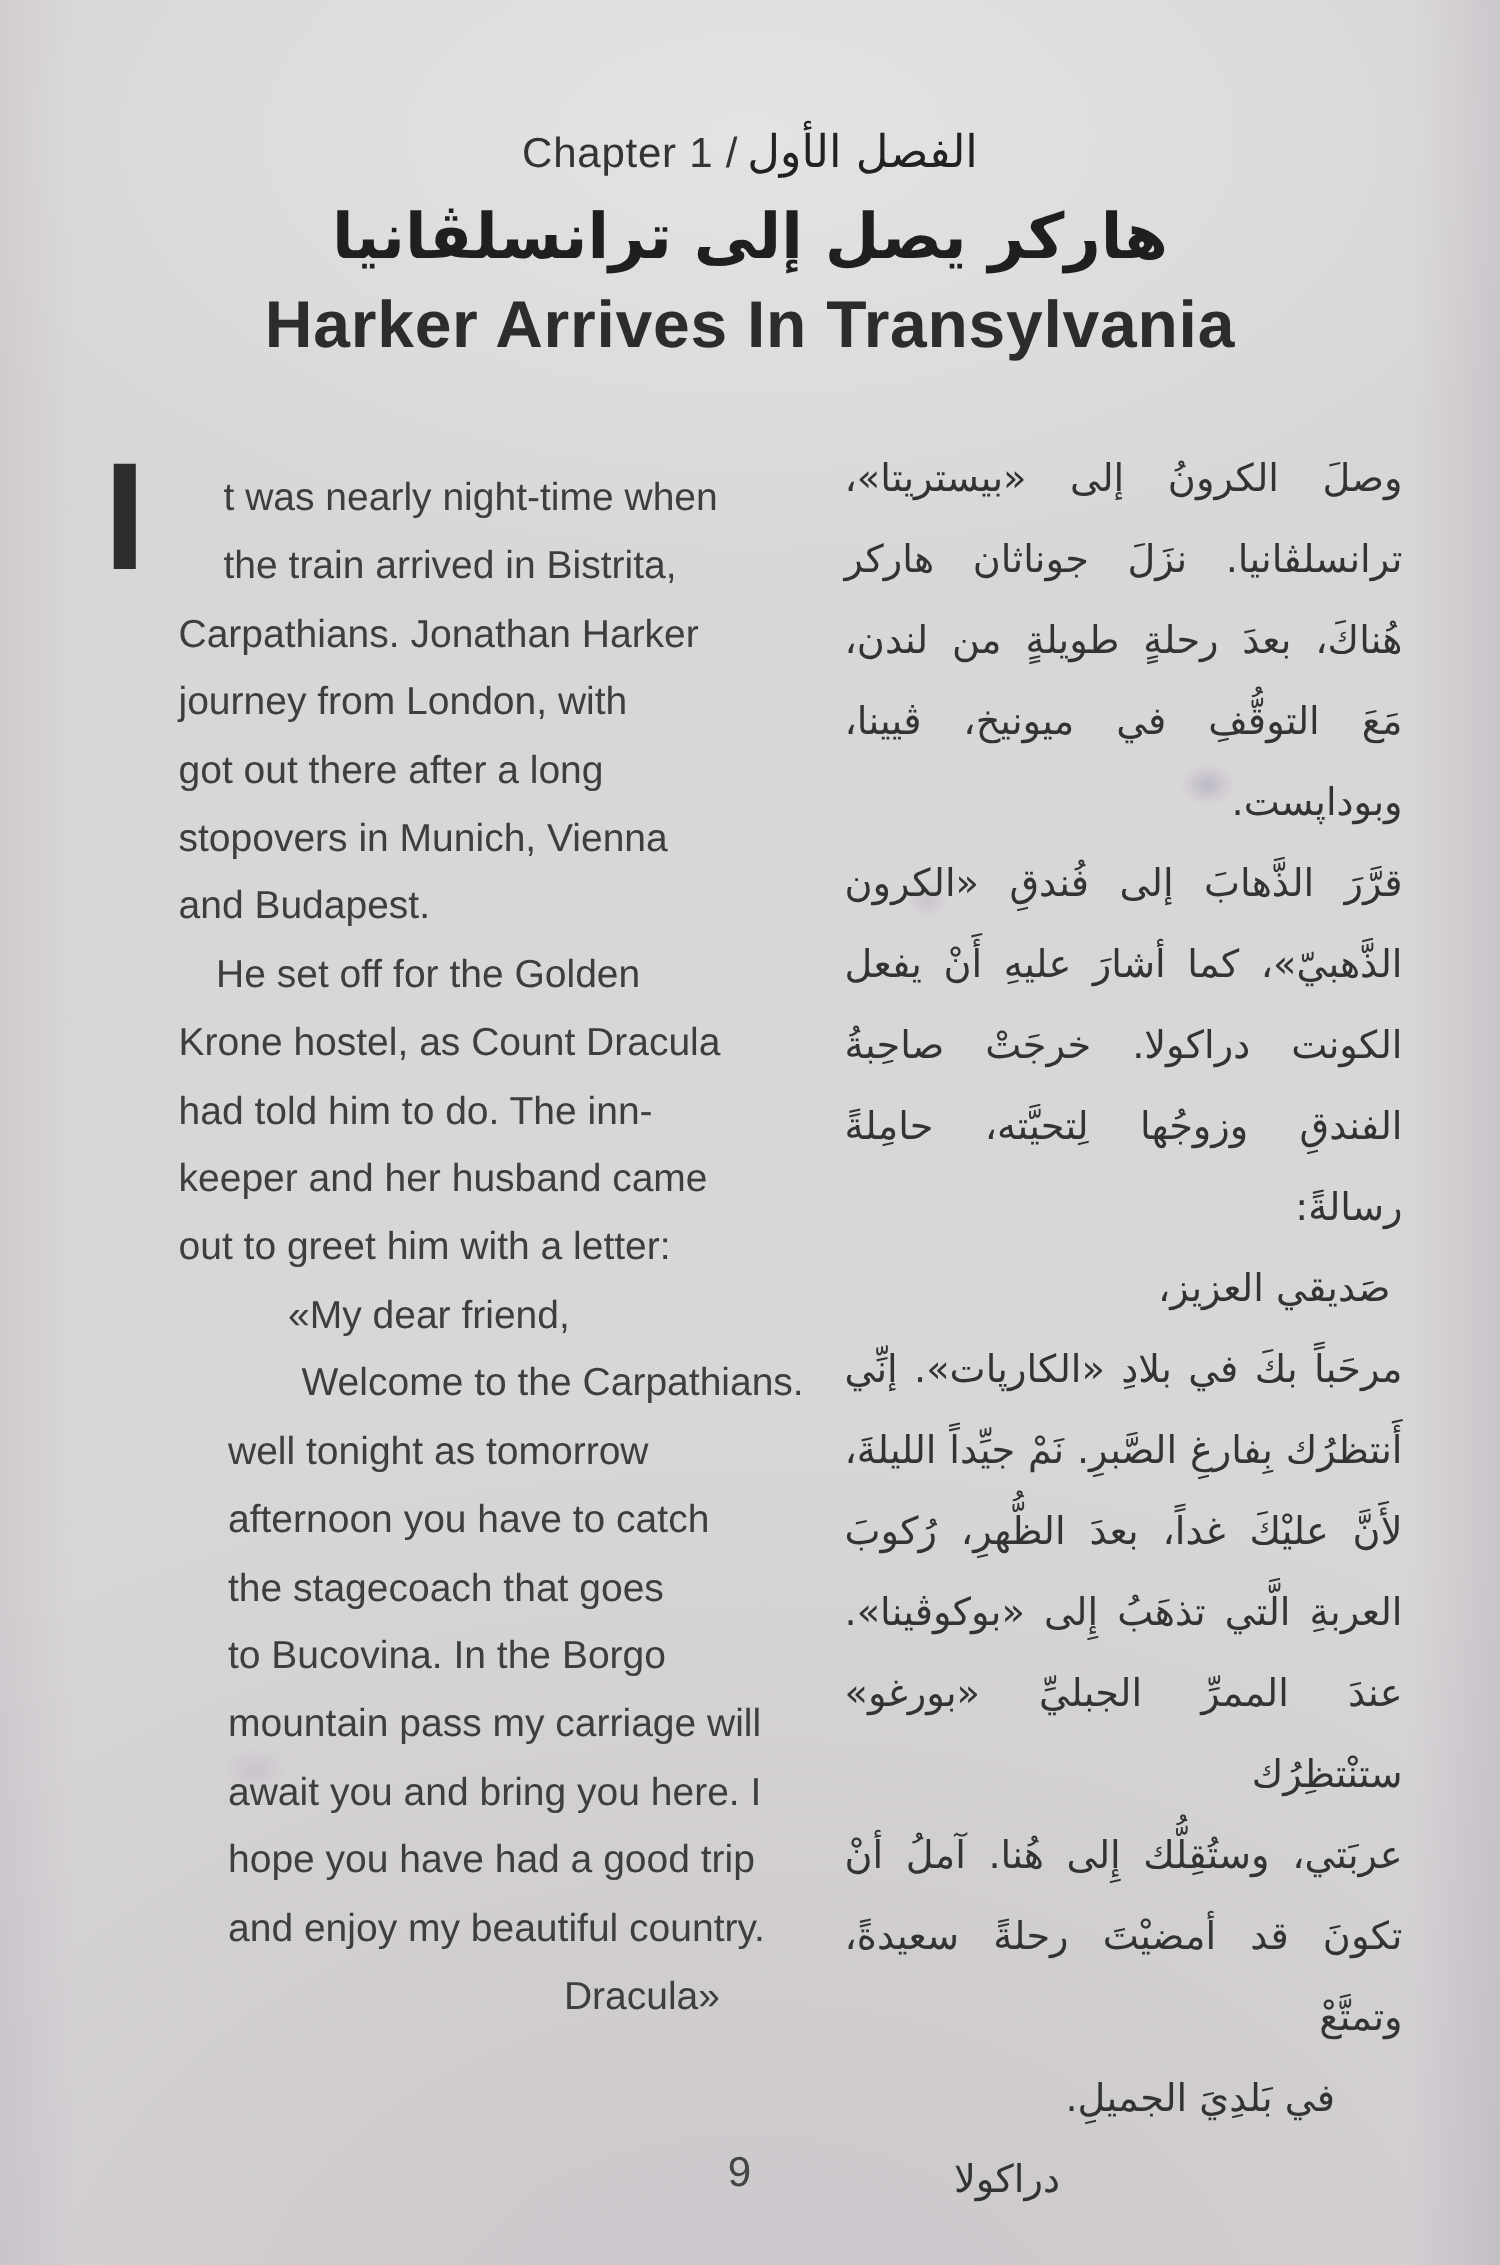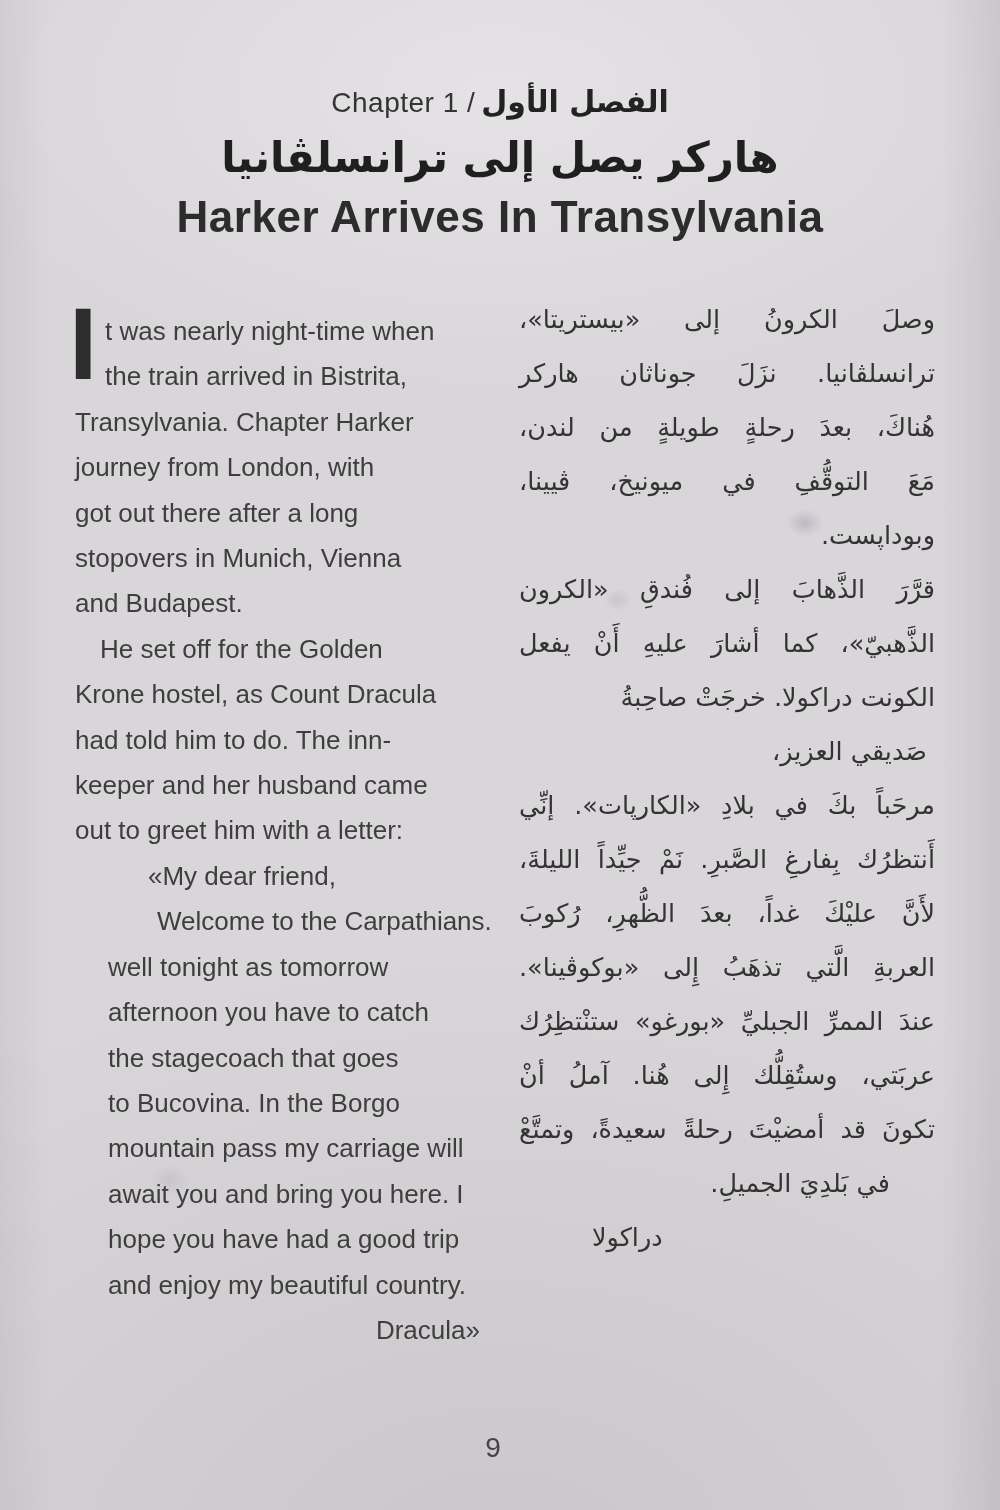--- a/index.html
+++ b/index.html
@@ -20,34 +20,34 @@
       linear-gradient(90deg, rgba(115,108,122,0.10) 0%, rgba(0,0,0,0) 5%, rgba(0,0,0,0) 94%, rgba(115,108,122,0.16) 100%);
     font-family:"Liberation Sans", sans-serif;
     color:#3e3e3e;
   }
 
   
   .header { position:absolute; top:84px; left:0; right:0; text-align:center; }
   .chapter-line { font-size:28px; color:#343434; letter-spacing:0.5px; }
   .chapter-line .chapter-ar {
     font-family:"DejaVu Sans", sans-serif;
-    font-weight:bold; font-size:30px; color:#222; margin-left:6px;
+    font-weight:normal; font-size:30px; color:#222; margin-left:6px;
   }
   .title-ar {
     margin:14px 0 0 0;
     font-family:"DejaVu Sans", sans-serif;
     font-weight:bold; font-size:42px; color:#1f1f1f;
   }
   .title-en {
     margin:10px 0 0 0;
     font-weight:700; font-size:44px; color:#2c2c2c; letter-spacing:0.5px;
   }
 
   
-  .ln { white-space:nowrap; }
+  .ln { white-space:nowrap;margin-left:44px; }
 
   
   .col-en { position:absolute; left:75px; top:309px; width:425px; }
   .en-ln { font-size:26px; line-height:45.4px; color:#3e3e3e; }
   .para { position:relative; margin:0; }
   .para1 .lines > .en-ln:nth-child(-n+2) { padding-left:30px; }
   .drop-cap {
     position:absolute; left:-6px; top:-16px;
     font-family:"Liberation Sans", sans-serif;
     font-weight:700; font-size:102px; line-height:102px; color:#2d2d2d;
@@ -89,21 +89,21 @@
     <div class="title-ar" lang="ar" dir="rtl">هاركر يصل إلى ترانسلڤانيا</div>
     <div class="title-en">Harker Arrives In Transylvania</div>
   </div>
 
   <section class="col-en">
     <div class="para para1">
       <span class="drop-cap">I</span>
       <div class="lines">
           <div class="ln en-ln">t was nearly night-time when</div>
           <div class="ln en-ln">the train arrived in Bistrita,</div>
-          <div class="ln en-ln">Transylvania. Chapter Harker</div>
+          <div class="ln en-ln">Carpathians. Jonathan Harker</div>
           <div class="ln en-ln">journey from London, with</div>
           <div class="ln en-ln">got out there after a long</div>
           <div class="ln en-ln">stopovers in Munich, Vienna</div>
           <div class="ln en-ln">and Budapest.</div>
         </div>
     </div>
     <div class="para">
       <div class="lines indent-first">
           <div class="ln en-ln">He set off for the Golden</div>
           <div class="ln en-ln">Krone hostel, as Count Dracula</div>
@@ -134,20 +134,21 @@
         <div class="ln ar-ln">وصلَ الكرونُ إلى «بيستريتا»،</div>
         <div class="ln ar-ln">ترانسلڤانيا. نزَلَ جوناثان هاركر</div>
         <div class="ln ar-ln">هُناكَ، بعدَ رحلةٍ طويلةٍ من لندن،</div>
         <div class="ln ar-ln">مَعَ التوقُّفِ في ميونيخ، ڤيينا،</div>
         <div class="ln ar-ln">وبوداپست.</div>
       </div>
     <div class="ar-para">
         <div class="ln ar-ln">قرَّرَ الذَّهابَ إلى فُندقِ «الكرون</div>
         <div class="ln ar-ln">الذَّهبيّ»، كما أشارَ عليهِ أَنْ يفعل</div>
         <div class="ln ar-ln">الكونت دراكولا. خرجَتْ صاحِبةُ</div>
+        <div class="ln ar-ln">الفندقِ وزوجُها لِتحيَّته، حامِلةً رسالةً:</div>
       </div>
     <div class="letter-ar">
       <div class="ln ar-ln salut-ar">صَديقي العزيز،</div>
       <div class="ar-letter-body">
           <div class="ln ar-ln">مرحَباً بكَ في بلادِ «الكارپات». إنِّي</div>
           <div class="ln ar-ln">أَنتظرُك بِفارغِ الصَّبرِ. نَمْ جيِّداً الليلةَ،</div>
           <div class="ln ar-ln">لأَنَّ عليْكَ غداً، بعدَ الظُّهرِ، رُكوبَ</div>
           <div class="ln ar-ln">العربةِ الَّتي تذهَبُ إِلى «بوكوڤينا».</div>
           <div class="ln ar-ln">عندَ الممرِّ الجبليِّ «بورغو» ستنْتظِرُك</div>
           <div class="ln ar-ln">عربَتي، وستُقِلُّك إِلى هُنا. آملُ أنْ</div>

